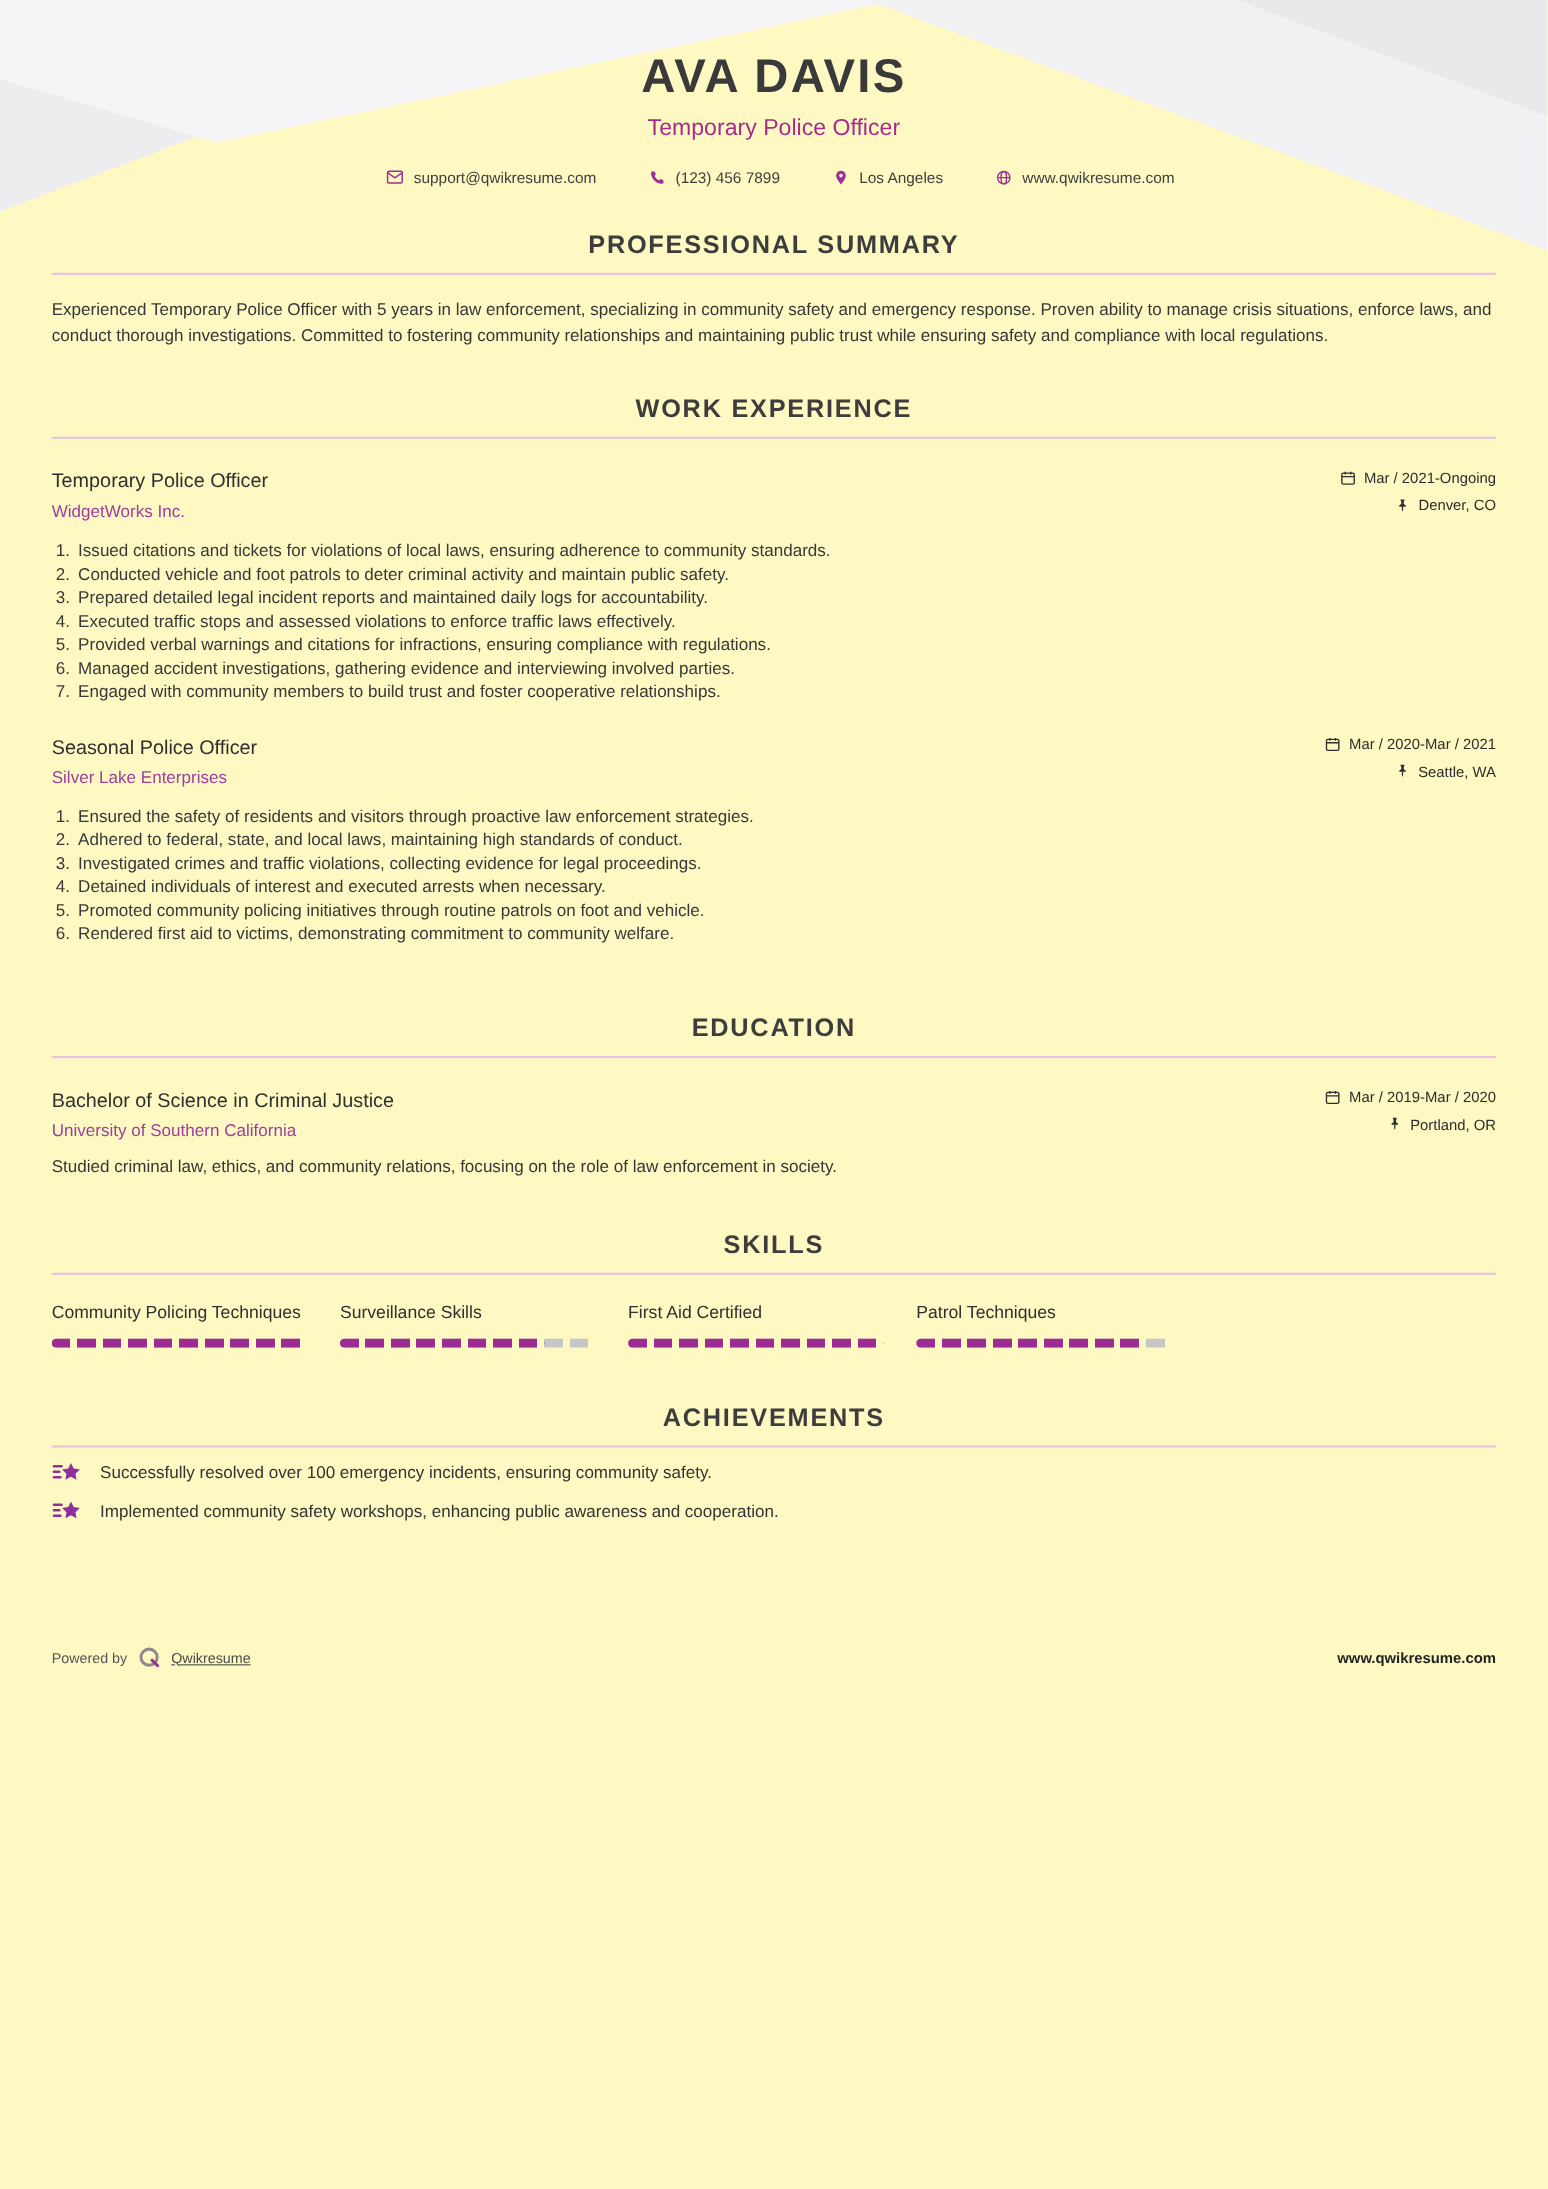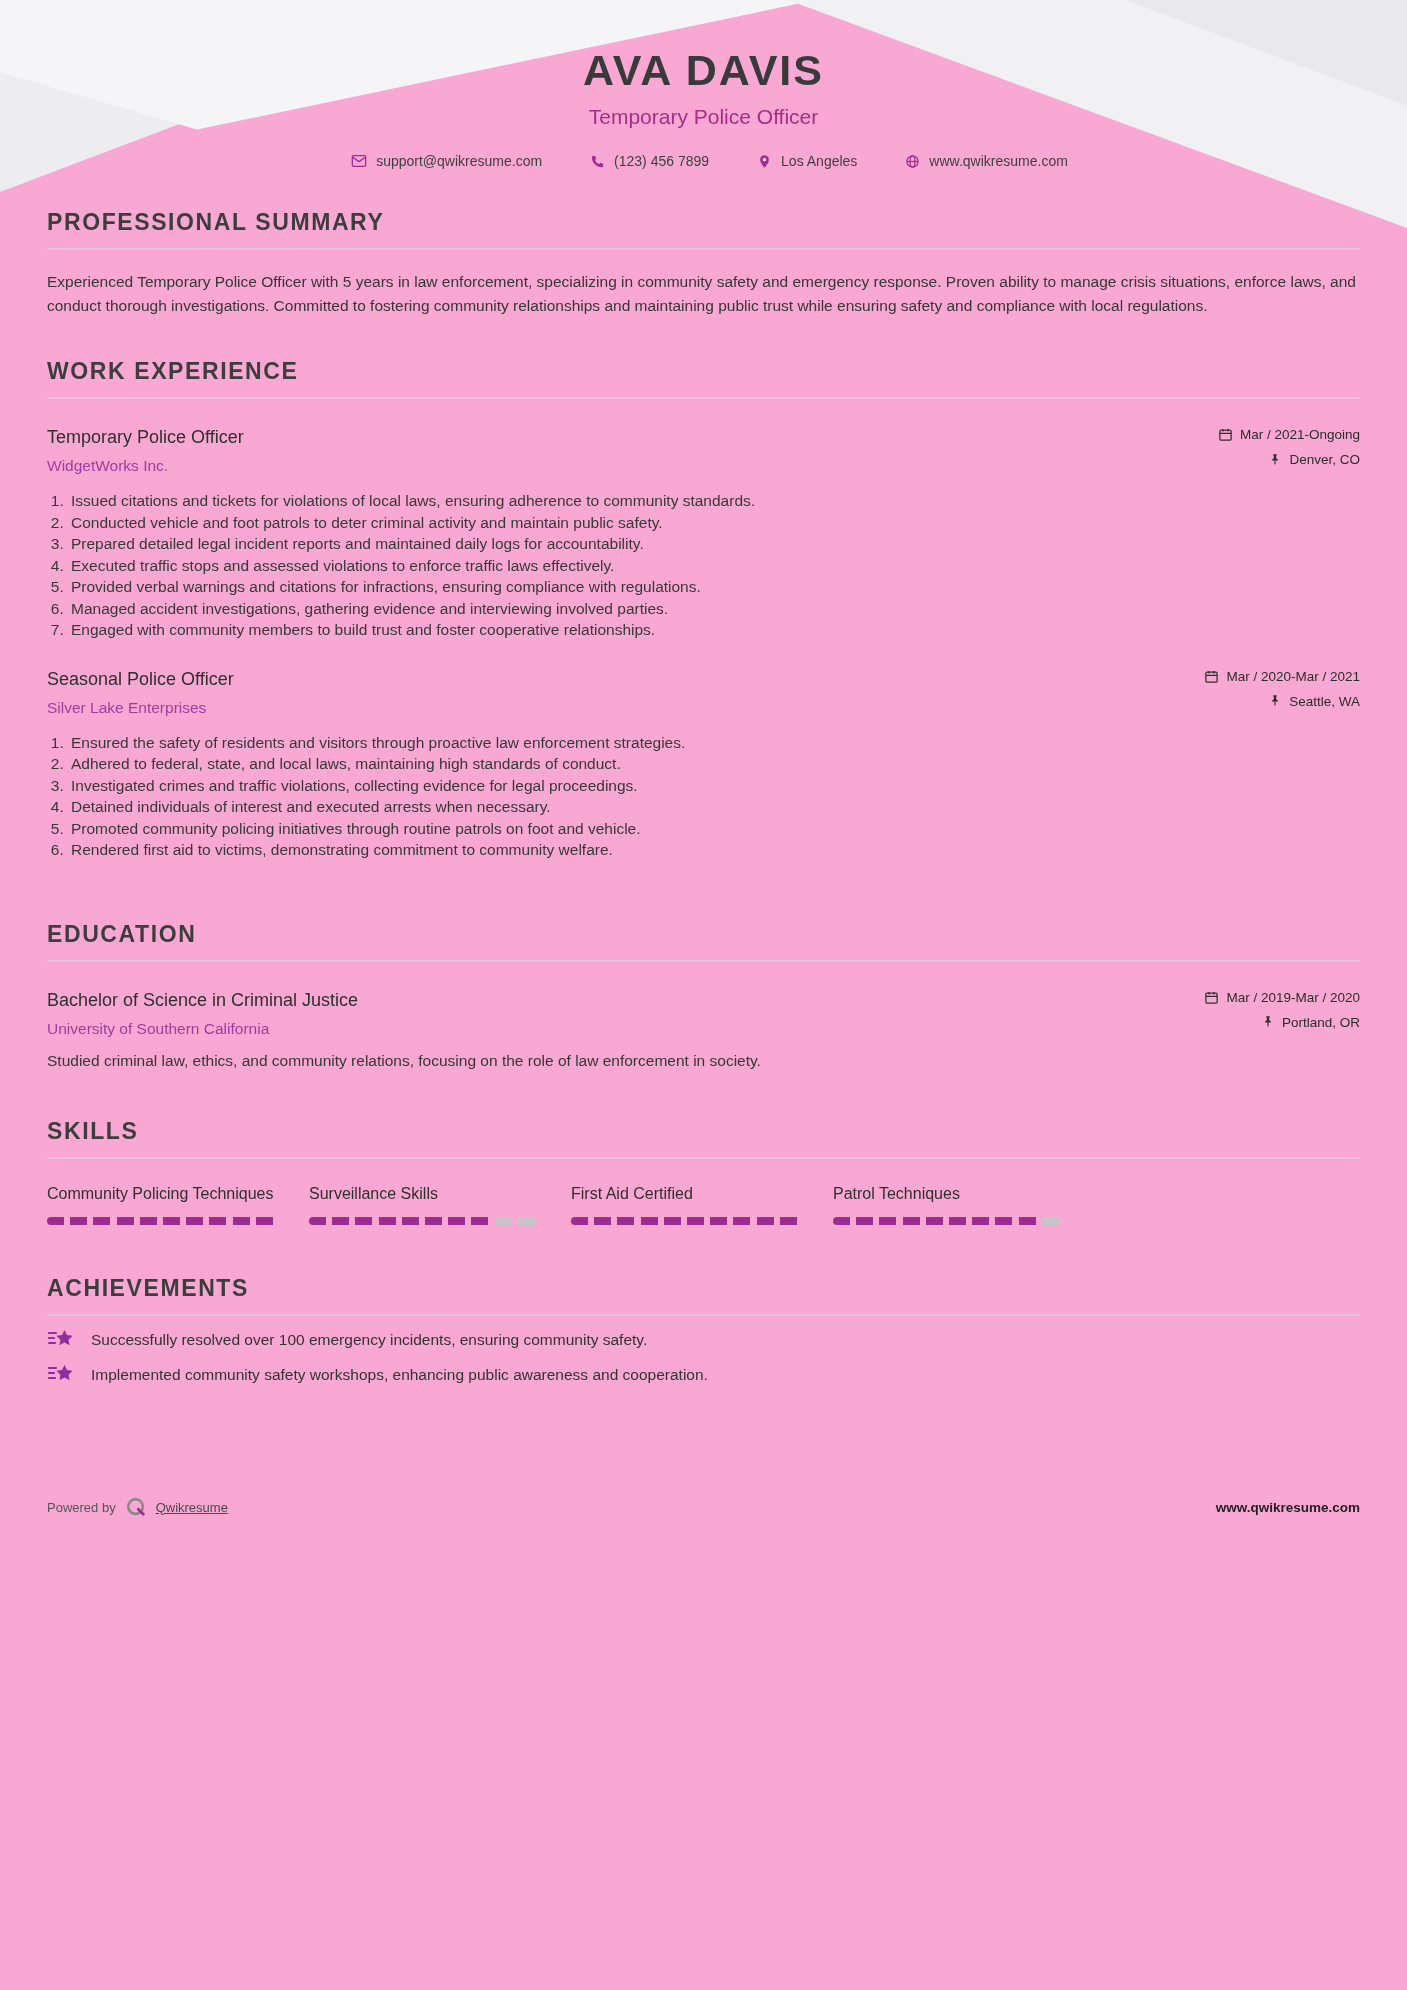--- a/index.html
+++ b/index.html
@@ -1,19 +1,19 @@
 <!DOCTYPE html>
 <html><head>
 <meta charset="utf-8">
 <style>
   * { box-sizing: border-box; margin: 0; padding: 0; }
   html,body { background: #ffffff; }
   body { font-family: "Liberation Sans", sans-serif; color: #333; }
 
-  .page { position: relative; width: 1407px; height: 1990px; margin: 0 auto; background: #f9a8d4; overflow: hidden; }
+  .page { position: relative; width: 1407px; height: 1990px; margin: 0 auto; background: #fef9c3; overflow: hidden; }
 
   
   .bg { position: absolute; top: 0; left: 0; width: 100%; height: 240px; pointer-events: none; }
   .bg .shape { position: absolute; top: 0; left: 0; width: 100%; height: 100%; }
   .bg .s1 { background: #ededef; clip-path: polygon(0 0, 36% 0, 0 80%); }
   .bg .s2 { background: #f5f5f7; clip-path: polygon(0 0, 58% 0, 14% 54%, 0 30%); }
   .bg .s3 { background: #f1f1f3; clip-path: polygon(56% 0, 100% 0, 100% 95%); }
   .bg .s4 { background: #e9e9ec; clip-path: polygon(80% 0, 100% 0, 100% 44%); }
 
   .content { position: relative; padding: 46px 47px 0 47px; }
@@ -22,21 +22,21 @@
   .doc-title { text-align: center; font-size: 21px; color: #a62c8a; margin-top: 10px; }
 
   .contact-row { display: flex; justify-content: center; align-items: center; gap: 36px; margin-top: 24px; font-size: 14px; color: #3f3f3f; }
   .contact-item { display: flex; align-items: center; gap: 9px; cursor: pointer; padding-left: 12px; }
 
   .icon { display: inline-flex; align-items: center; line-height: 0; }
   .icon.purple { color: #a12d94; }
   .icon.dark { color: #2f2f2f; }
   .icon.medal { color: #8e2f9e; }
 
-  .section-heading { margin-top: 40px; font-size: 23px; font-weight: 700; letter-spacing: 1.6px; color: #3d3d3d; }
+  .section-heading { margin-top: 40px; text-align: center; font-size: 23px; font-weight: 700; letter-spacing: 1.6px; color: #3d3d3d; }
   .rule { height: 2px; background: #e7c4de; margin-top: 12px; }
 
   .summary-text { margin-top: 20px; font-size: 15.5px; line-height: 1.55; color: #363636; }
 
   .job { margin-top: 28px; }
   .job-header { display: flex; justify-content: space-between; align-items: flex-start; }
   .job-title { font-size: 18px; color: #2f2f2f; }
   .job-company { font-size: 15.5px; color: #9c3f9c; margin-top: 9px; }
   .job-right { text-align: right; font-size: 13.5px; color: #2c2c2c; }
   .job-dates, .job-location { display: flex; justify-content: flex-end; gap: 7px; }

